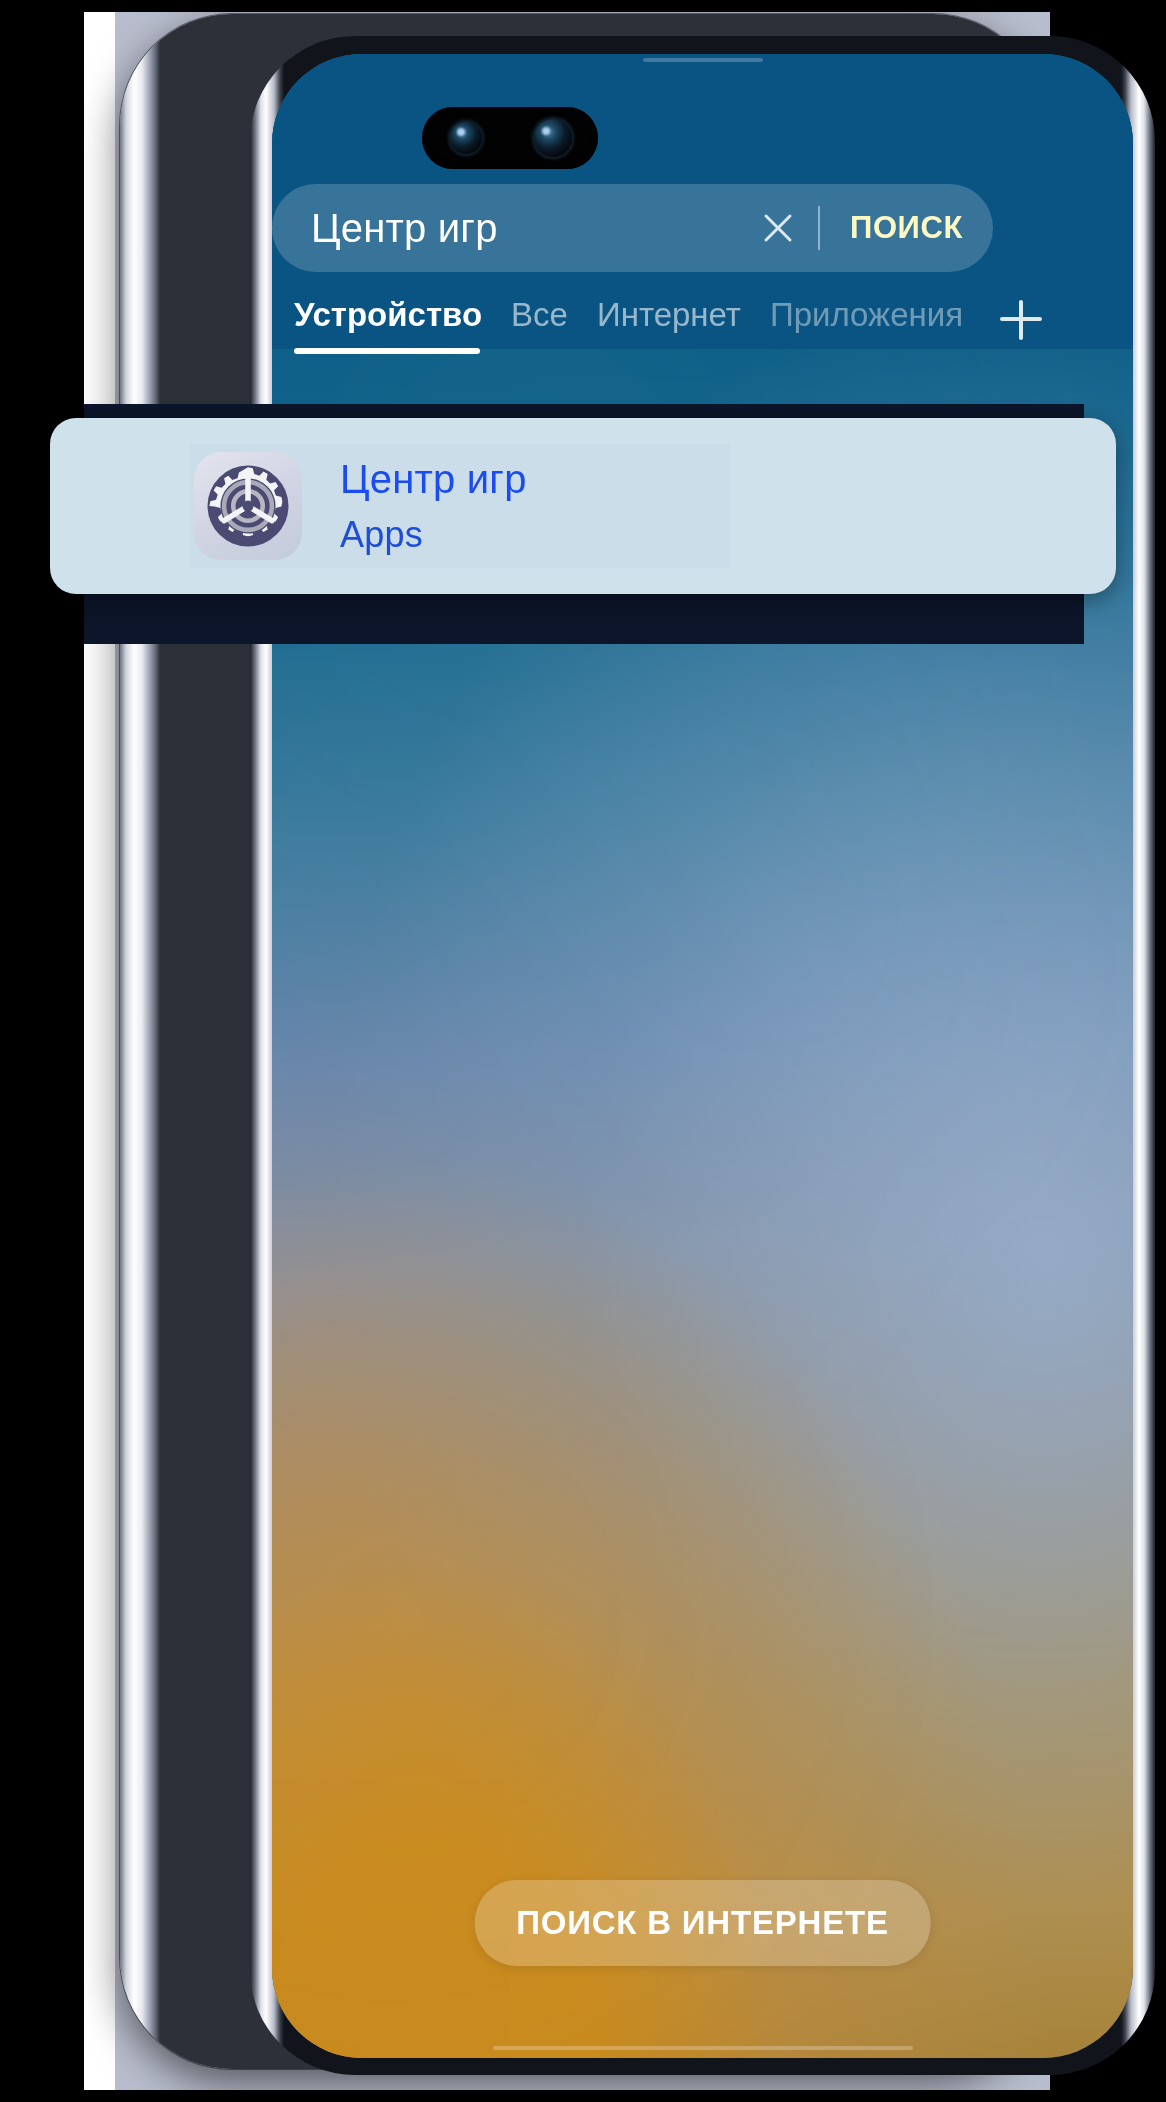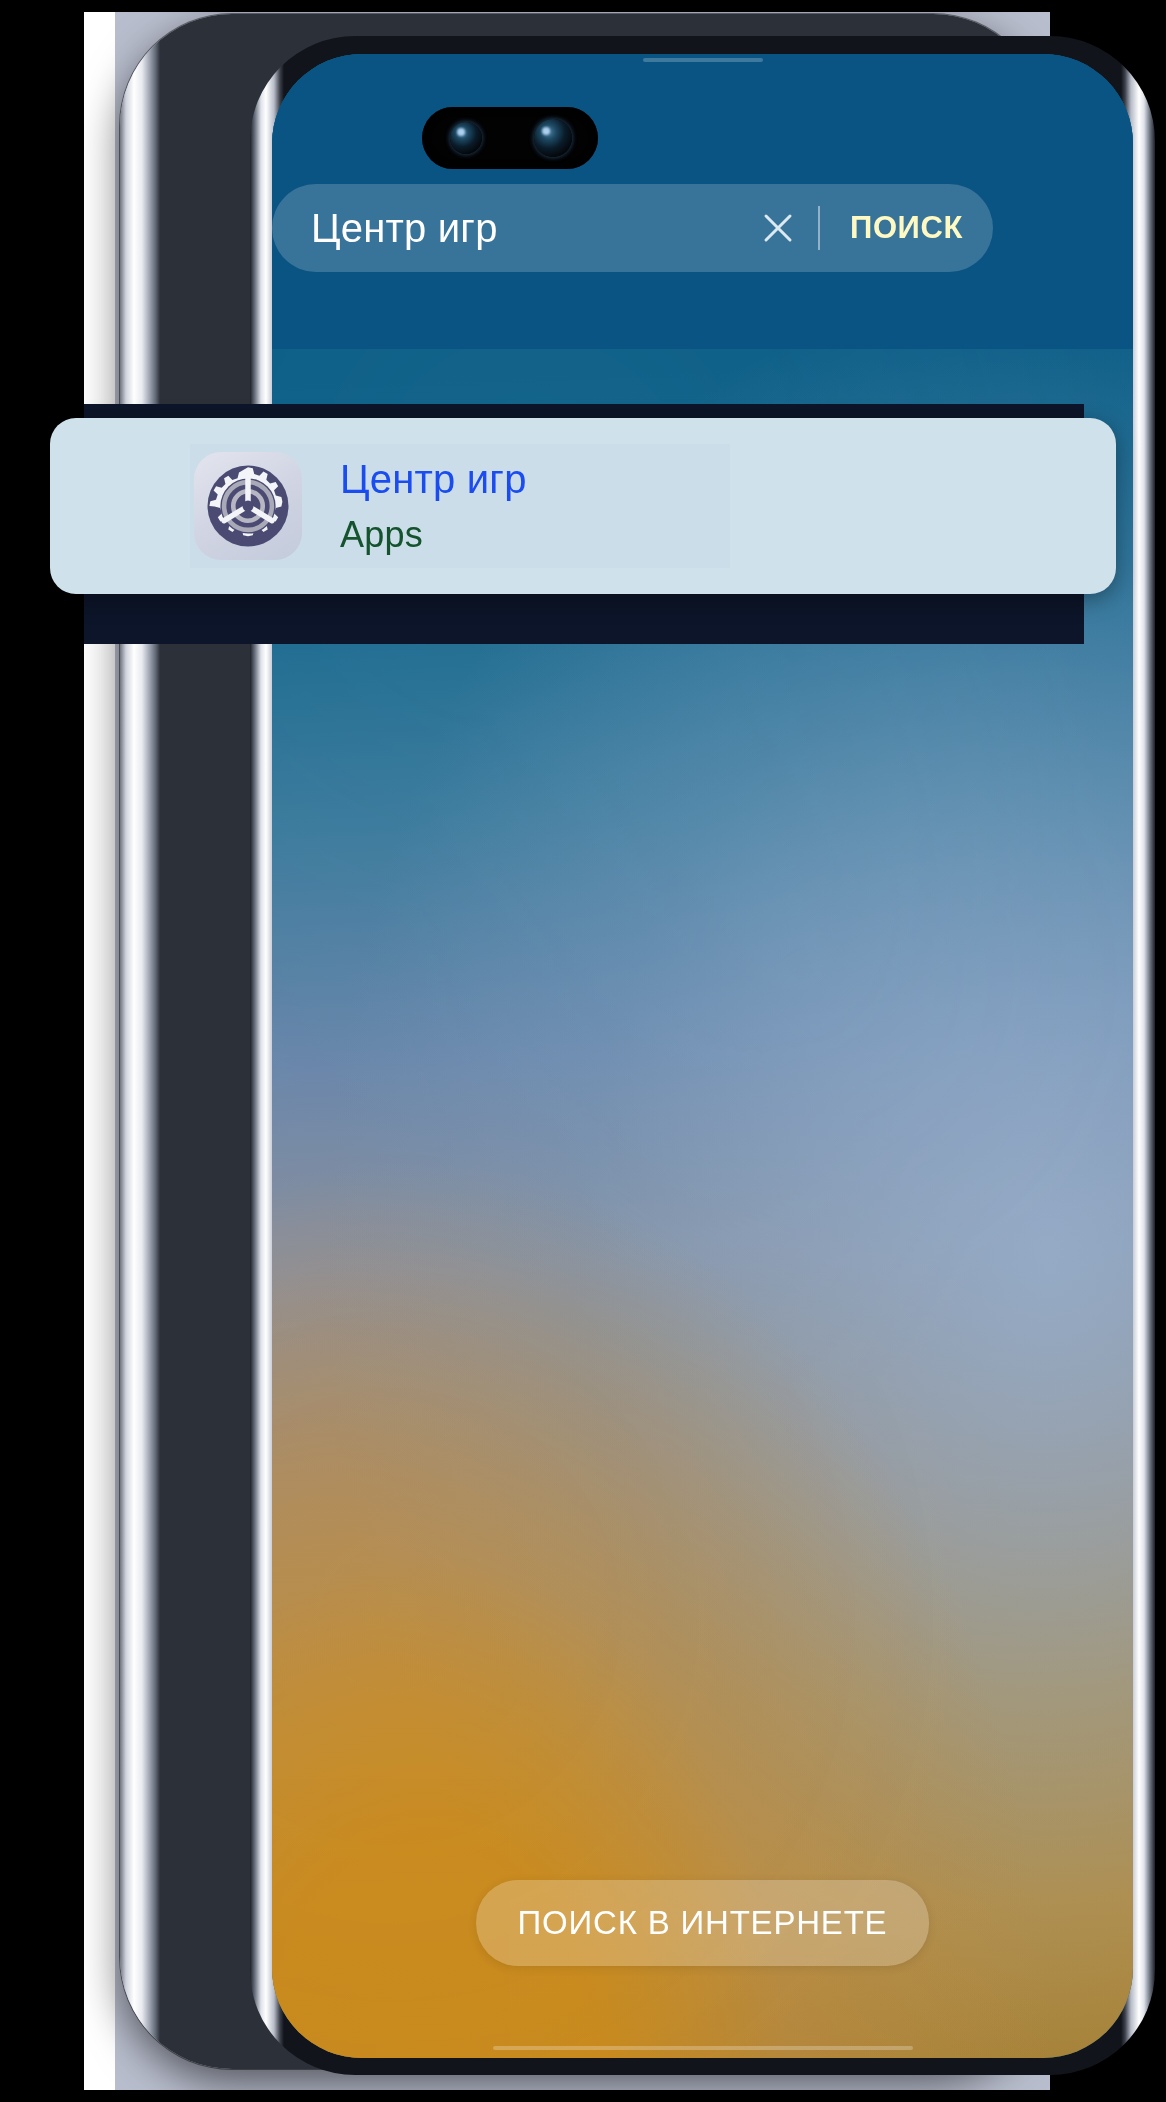--- a/index.html
+++ b/index.html
@@ -130,21 +130,21 @@
     content:"";position:absolute;background:#dfe9f0;border-radius:2px;
   }
   .tab-add::before{left:50%;top:8px;width:4px;height:40px;transform:translateX(-50%);}
   .tab-add::after{top:50%;left:6px;width:42px;height:4px;transform:translateY(-50%);}
 
   
   .web-search-btn{
     position:absolute;left:50%;transform:translateX(-50%);bottom:92px;
     padding:24px 42px;border-radius:42px;
     background:rgba(255,255,255,.22);
-    color:#ffffff;font-size:33px;font-weight:400;letter-spacing:.8px;white-space:nowrap;
+    color:#ffffff;font-size:33px;font-weight:700;letter-spacing:.8px;white-space:nowrap;
     box-shadow:0 2px 10px rgba(0,0,0,.10);
   }
   .navy-band2{
     position:absolute;left:84px;top:404px;width:1000px;height:240px;background:#0c1529;
   }
   .result-card{
     position:absolute;left:50px;top:418px;width:1066px;height:176px;
     border-radius:26px;background:#cfe1ea;
     box-shadow:0 6px 22px rgba(0,0,0,.35);
     display:flex;align-items:center;
@@ -158,21 +158,21 @@
     border-radius:27px;
     background:linear-gradient(150deg,#e3e4ee 0%,#cfd3e2 55%,#c3cbdb 100%);
     display:flex;align-items:center;justify-content:center;
   }
   .app-icon svg{display:block;}
   .result-text{position:relative;z-index:2;margin-left:38px;}
   .result-title{
     color:#1a4cf0;font-size:40px;line-height:1.12;letter-spacing:.2px;
   }
   .result-sub{
-    color:#14532d;font-size:36px;line-height:1.12;margin-top:13px;letter-spacing:.2px;
+    color:#1d4ed8;font-size:36px;line-height:1.12;margin-top:13px;letter-spacing:.2px;
   }
 
   
   .side-btn{
     position:absolute;right:-1px;width:9px;border-radius:3px;
     background:linear-gradient(90deg,#f2f3f6 0%,#c3c7d1 40%,#8b909d 100%);
     box-shadow:0 0 2px rgba(0,0,0,.5);
   }
   .side-btn.b1{top:560px;height:82px;}
   .side-btn.b2{top:700px;height:156px;}
@@ -222,20 +222,36 @@
             <line x1="34" y1="10" x2="10" y2="34" stroke="#dce9f1" stroke-width="3" stroke-linecap="round"></line>
           </svg>
         </span>
       </div>
 
       <div class="divider"></div>
 
       <div class="search-btn">ПОИСК</div>
     </div>
 
+    <div class="tabs">
+      <div class="tab active">
+        <span>Устройство</span>
+        <span class="tab-underline"></span>
+      </div>
+      <div class="tab">
+        <span>Все</span>
+      </div>
+      <div class="tab">
+        <span>Интернет</span>
+      </div>
+      <div class="tab faded">
+        <span>Приложения</span>
+      </div>
+      <div class="tab-add"></div>
+    </div>
 
     <div class="web-search-btn">ПОИСК В ИНТЕРНЕТЕ</div>
 
     <div class="bottom-speaker"></div>
   </div>
 </div>
 
 <div class="navy-band2"></div>
 
 <div class="result-card">

